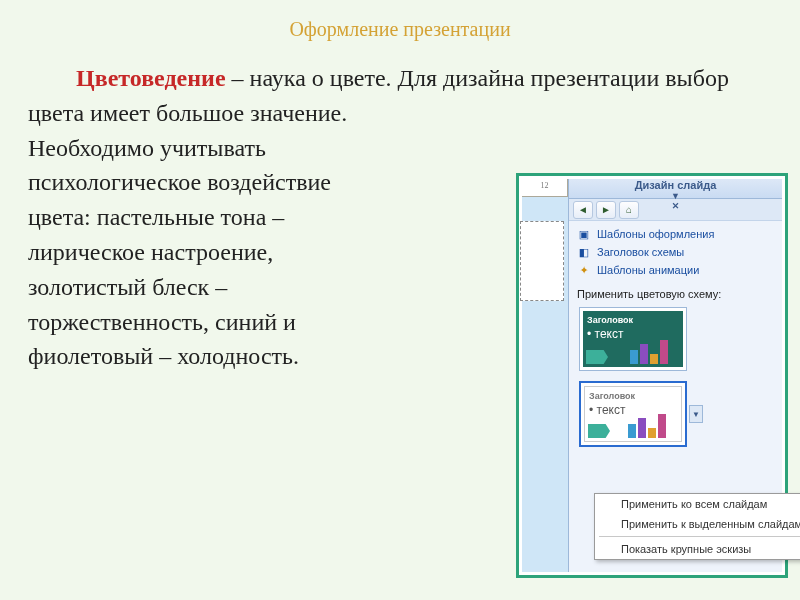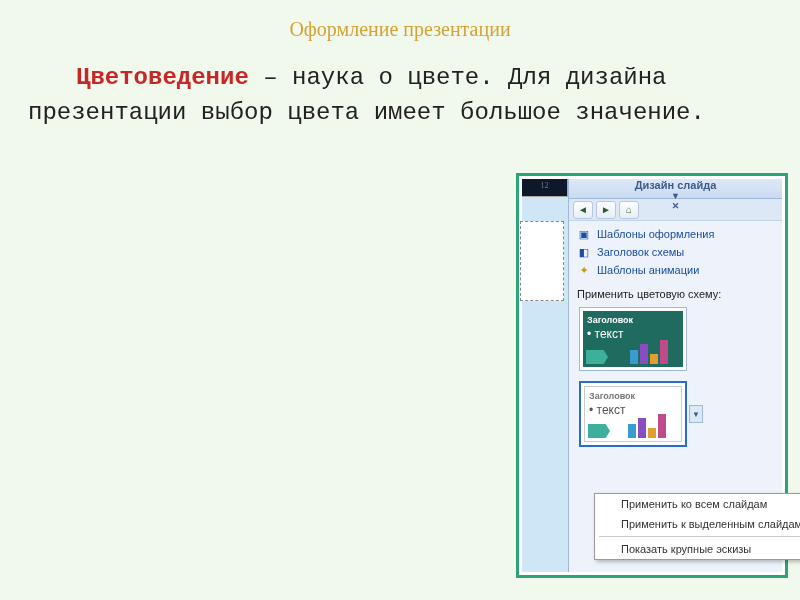--- a/index.html
+++ b/index.html
@@ -16,21 +16,20 @@
     color: #d4a235;
     font-size: 20px;
     padding-top: 18px;
     font-weight: normal;
   }
   .body-text {
     padding: 20px 28px 0 28px;
     font-size: 24px;
     color: #222;
     line-height: 1.45;
-    font-family: Liberation Mono, monospace;
   }
   .term { color: #c62828; font-weight: bold; }
   .para2 { width: 380px; }
   .panel-wrap {
     position: absolute;
     right: 12px;
     top: 173px;
     width: 272px;
     height: 405px;
     border: 3px solid #2da37a;
@@ -41,21 +40,21 @@
     left: 3px; top: 3px; right: 3px; bottom: 3px;
   }
   .ruler {
     height: 18px;
     background: #ece9d8;
     border-bottom: 1px solid #aca899;
     display: flex;
   }
   .ruler-edit {
     width: 46px;
-    background: #0f172a;
+    background: #ffffff;
     border-right: 1px solid #aca899;
     font-size: 8px;
     color: #777;
     text-align: center;
     padding-top: 2px;
   }
   .task-pane {
     position: absolute;
     left: 46px; top: 0; right: 0; bottom: 0;
     background: #eef3fb;
@@ -218,20 +217,29 @@
 </style>
 </head>
 <body>
 
 <h1 class="slide-title">Оформление презентации</h1>
 
 <div class="body-text">
   <p style="text-indent:48px;">
     <span class="term">Цветоведение</span><span> – наука о цвете. Для дизайна презентации выбор цвета имеет большое значение.</span>
   </p>
+  <div class="para2">
+    <div>Необходимо учитывать</div>
+    <div>психологическое воздействие</div>
+    <div>цвета: пастельные тона –</div>
+    <div>лирическое настроение,</div>
+    <div>золотистый блеск –</div>
+    <div>торжественность, синий и</div>
+    <div>фиолетовый – холодность.</div>
+  </div>
 </div>
 
 <div class="panel-wrap">
   <div class="panel-inner">
 
     <div class="ruler">
       <div class="ruler-edit">12</div>
     </div>
 
     <div class="editor-strip">

